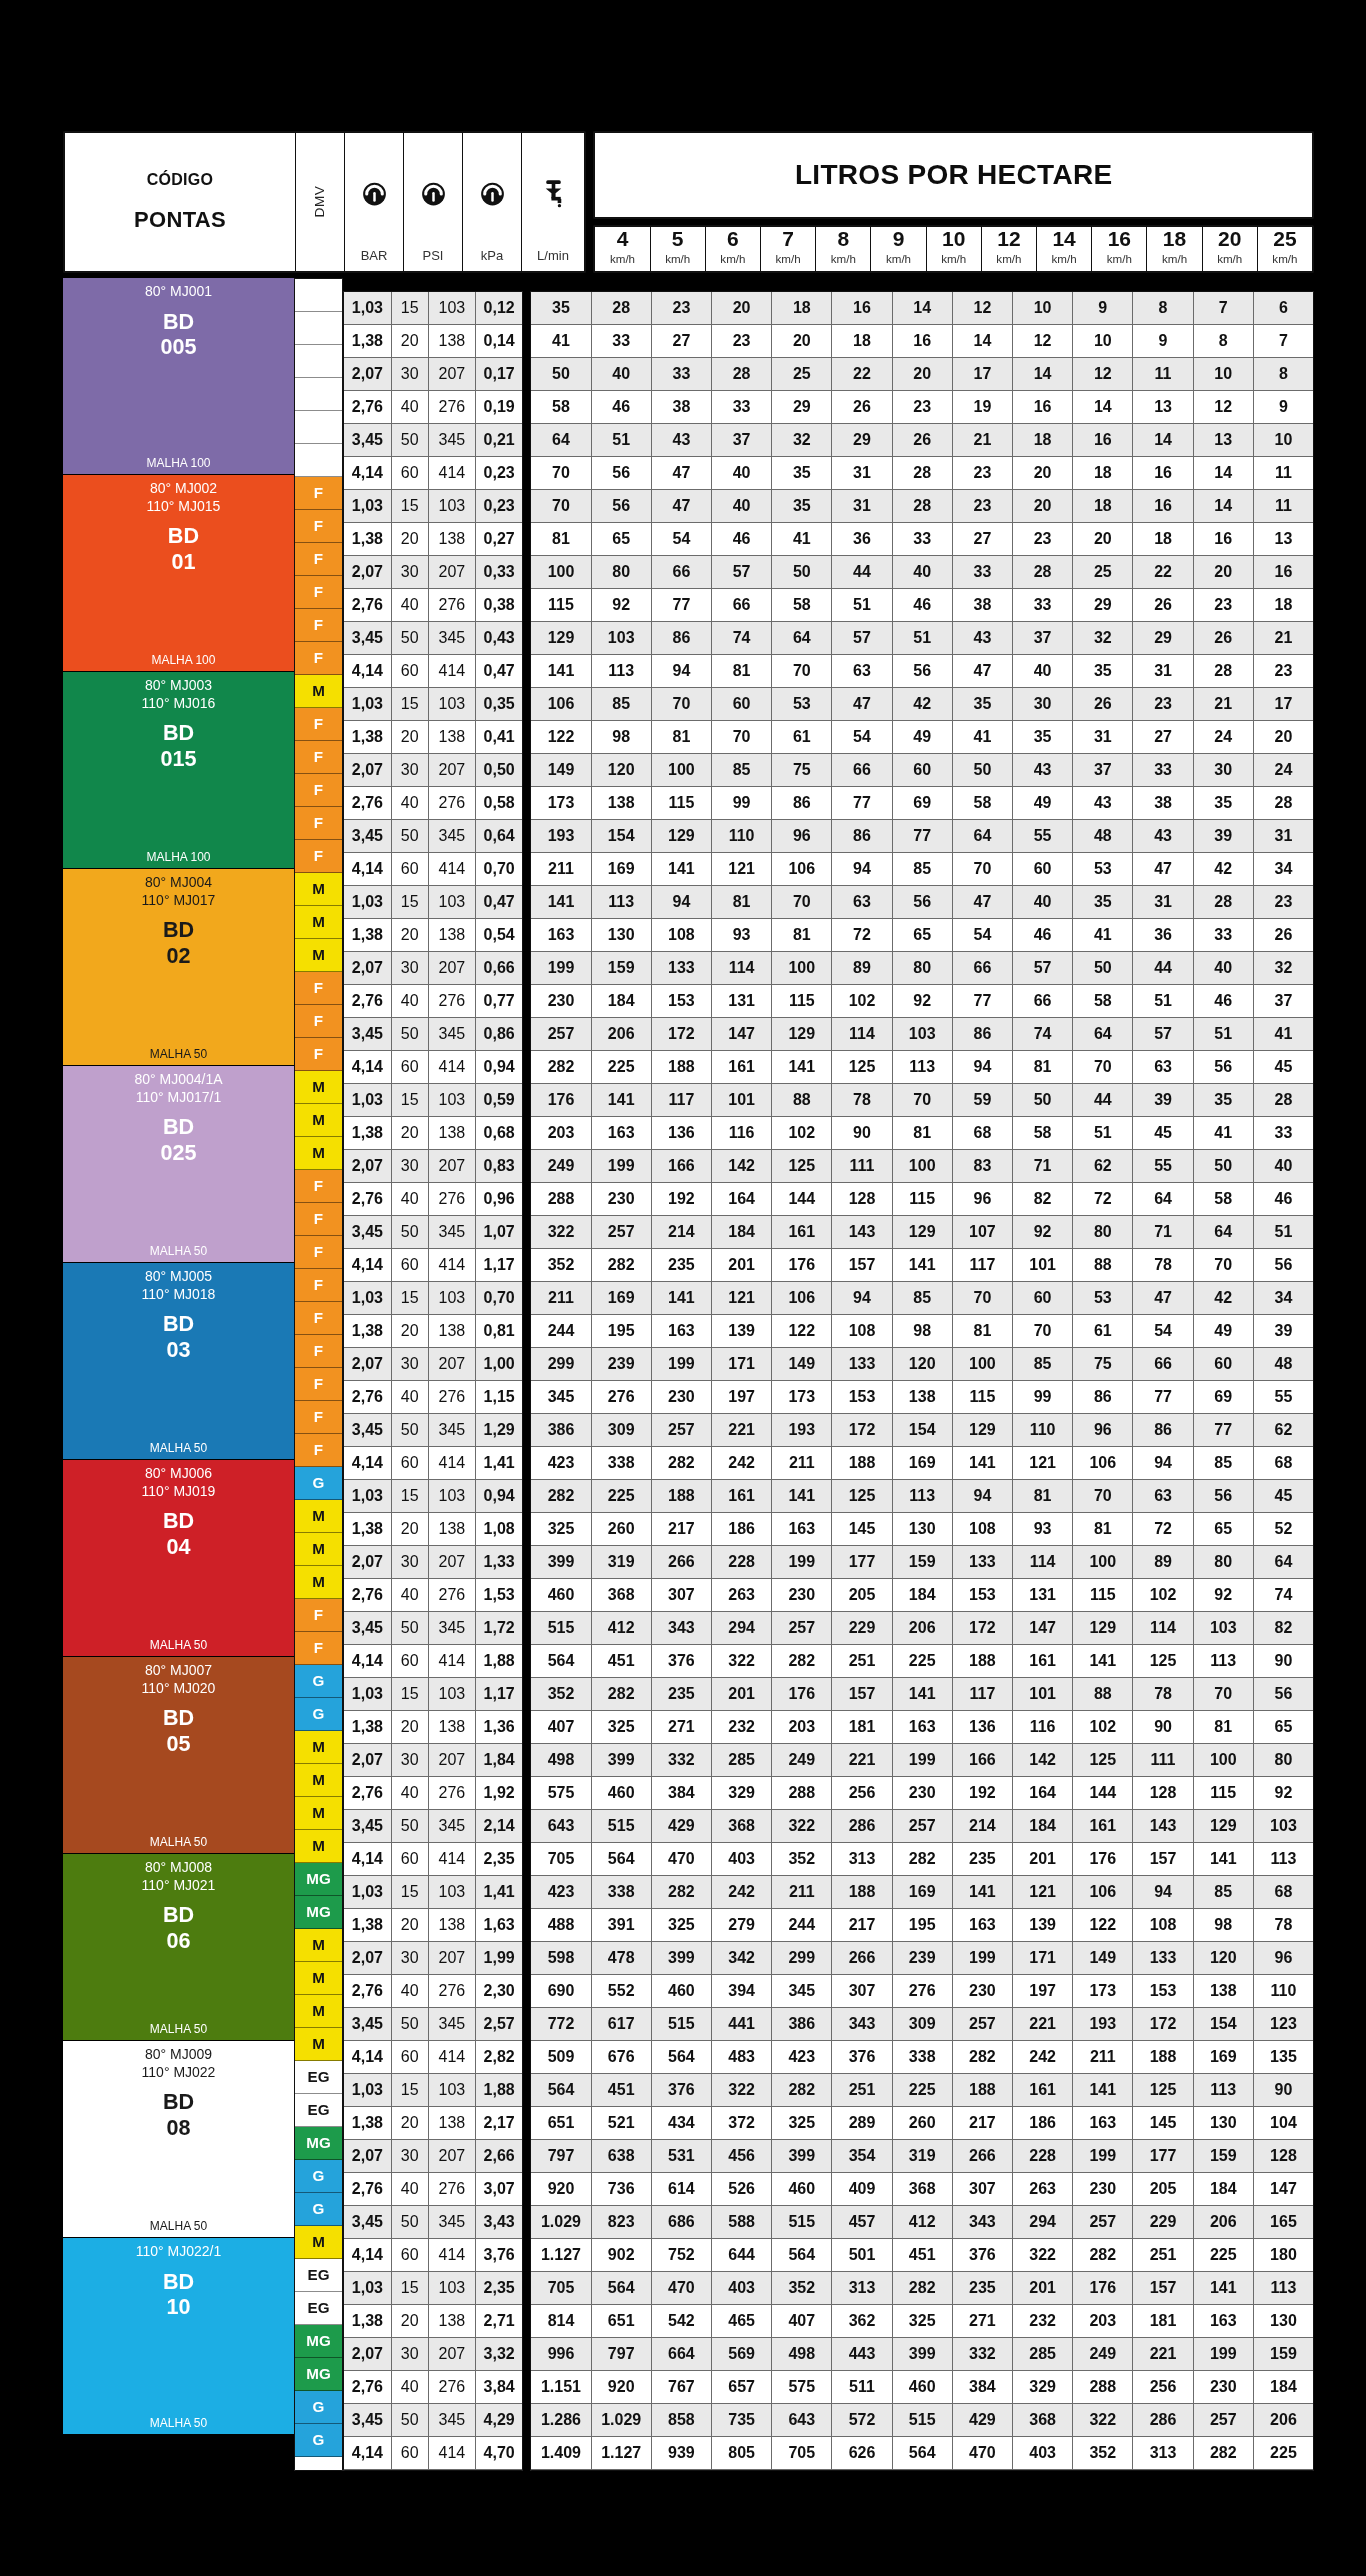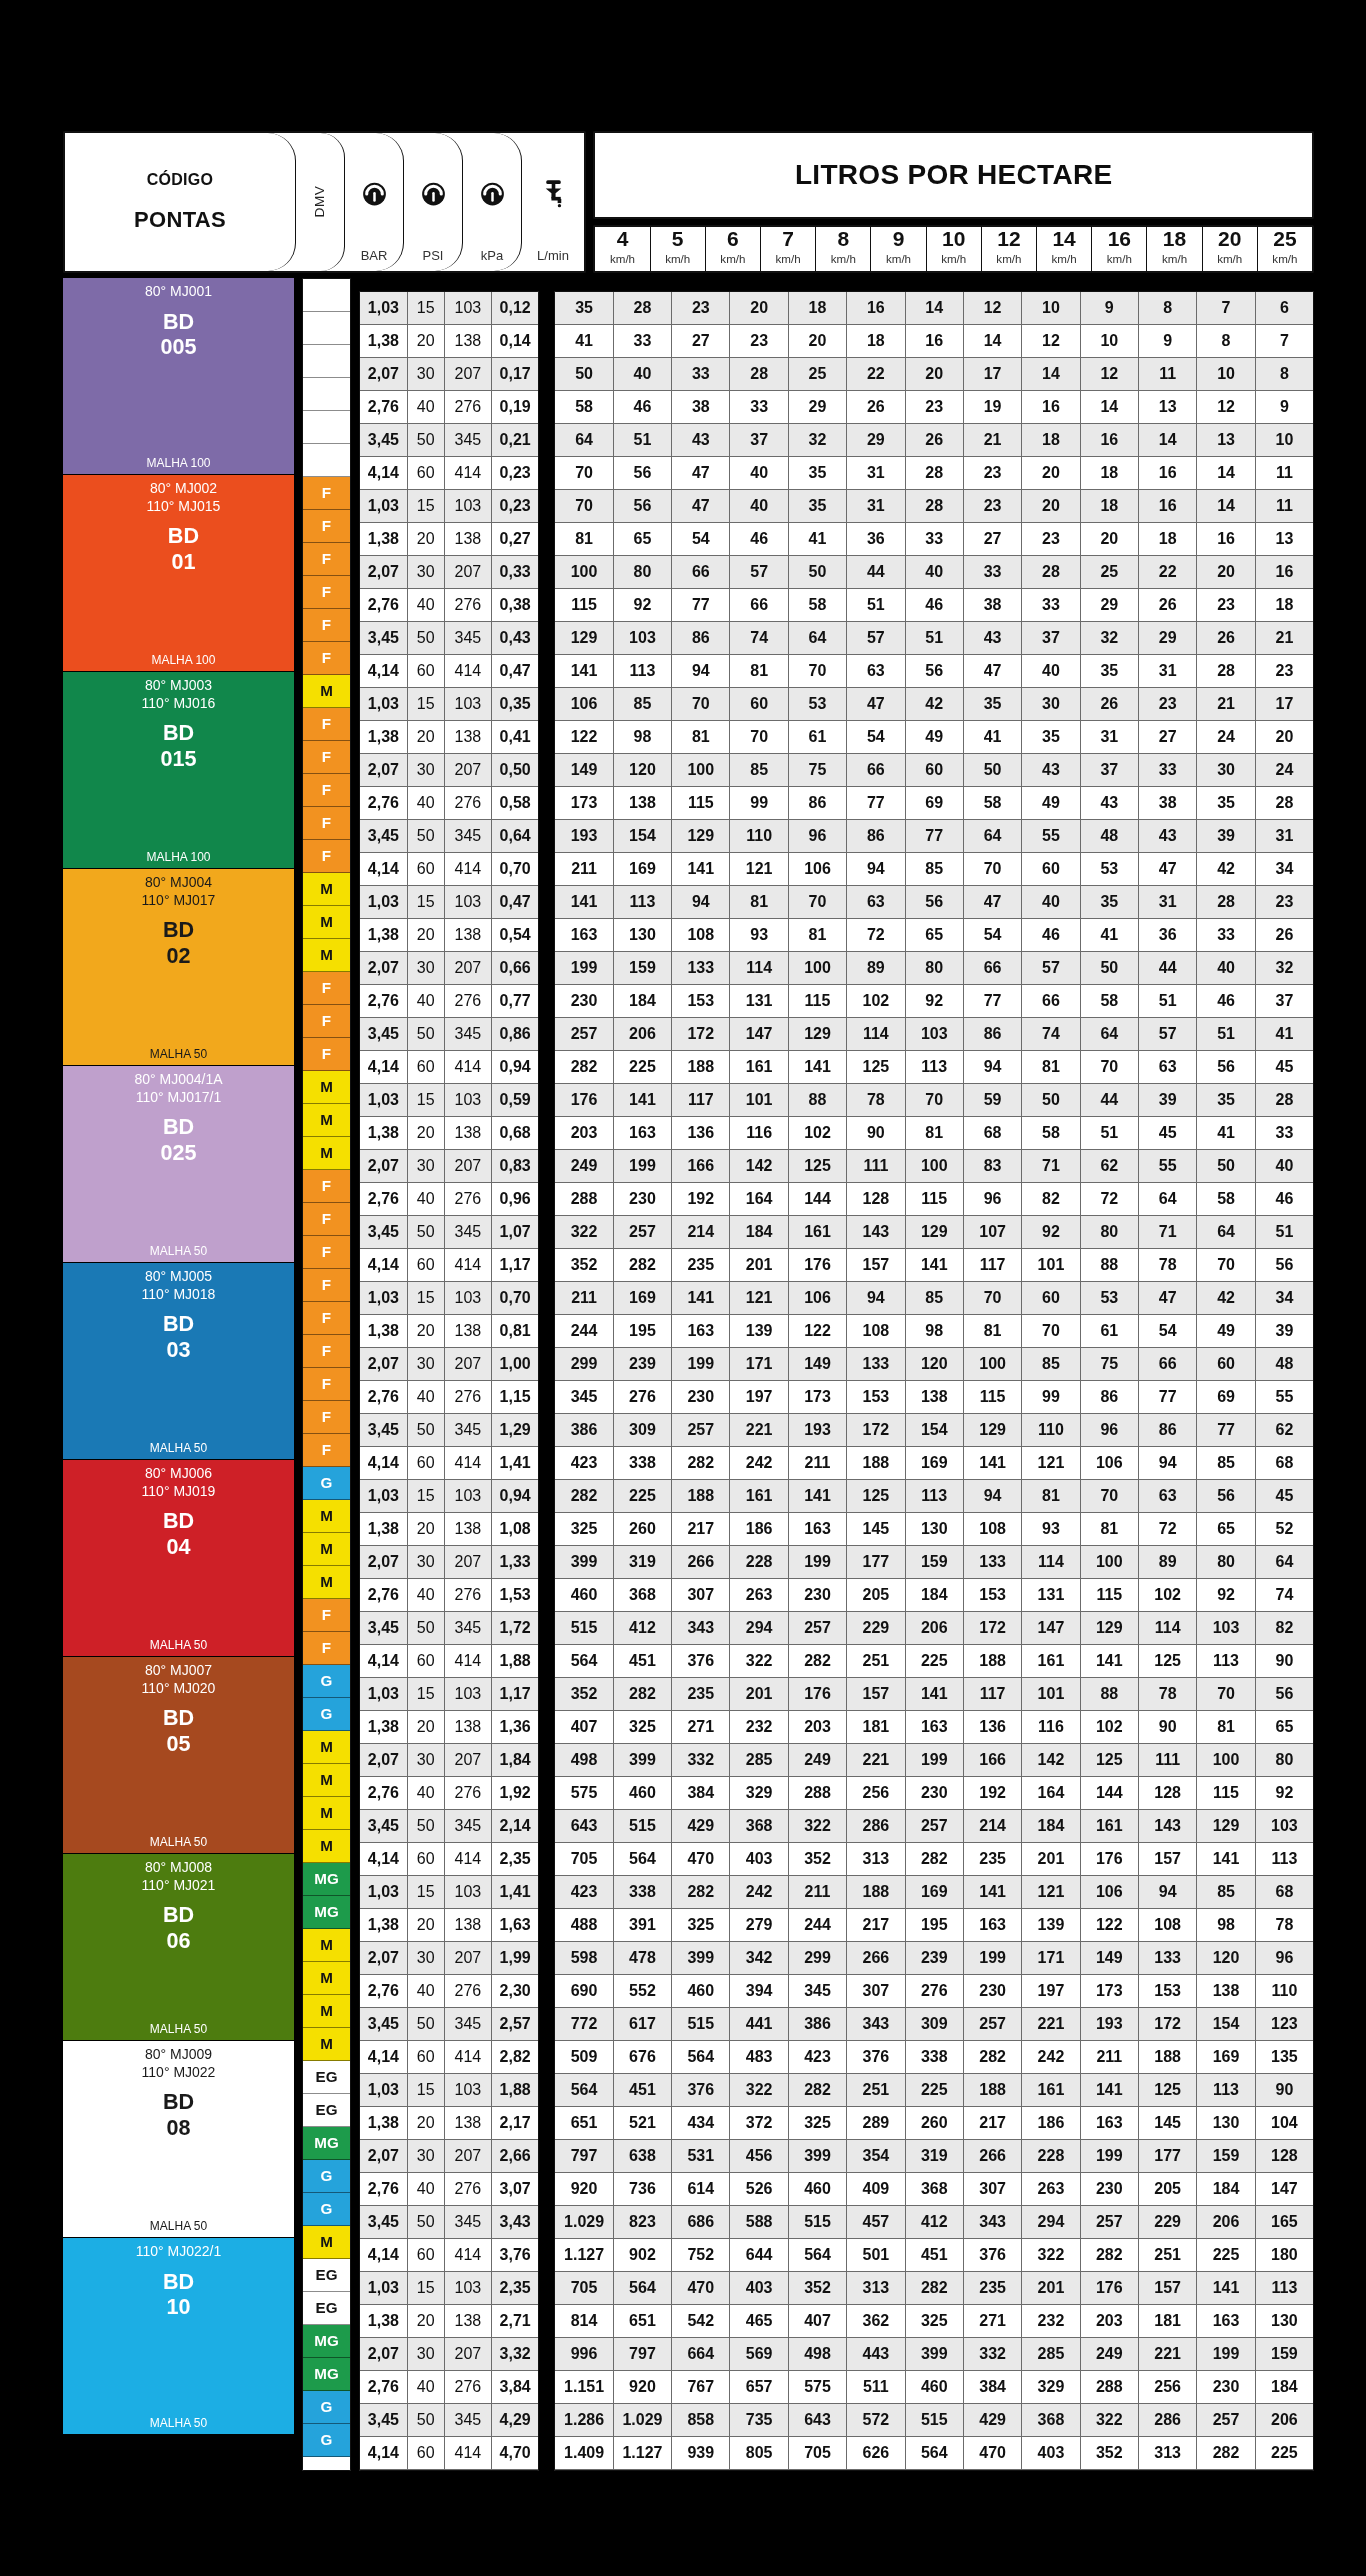--- a/index.html
+++ b/index.html
@@ -19,21 +19,20 @@
   .hdr-left {
     display:flex; align-items:stretch;
     background:#fff; border:2.1px solid #111;
     border-radius:1.6px;
   }
   .h-cell {
     border-right:1.6px solid #111;
     display:flex; flex-direction:column;
     align-items:center; justify-content:center;
     background:#fff;
-    border-radius:28px;
   }
   .h-cell:last-child { border-right:none; }
   .h-code { width:231px; padding:7.4px 0; }
   .h-code .l1 { font-size:16px; font-weight:bold; color:#111; letter-spacing:0.3px; }
   .h-code .l2 { font-size:22px; font-weight:bold; color:#111; margin-top:18px; letter-spacing:0.3px; }
   .h-dmv { width:49px; }
   .h-dmv span {
     transform:rotate(-90deg); white-space:nowrap;
     font-size:13.7px; color:#222; letter-spacing:0.5px;
   }
@@ -57,21 +56,21 @@
     flex:1; border-right:1.6px solid #111;
     display:flex; flex-direction:column;
     align-items:center; justify-content:flex-end;
     padding-bottom:5.3px;
   }
   .spd:last-child { border-right:none; }
   .spd .v { font-size:21px; font-weight:bold; color:#111; }
   .spd .u { font-size:11.6px; color:#333; margin-top:1.1px; }
 
   
-  #body { width:100%; margin-top:5.3px; display:flex;gap:8px; }
+  #body { width:100%; margin-top:5.3px; display:flex; }
   .col-left { width:231px; flex:none; }
   .col-dmv  { width:49px;  flex:none; }
   .col-mid  { width:180px; flex:none; }
   .col-right{ flex:1; margin-left:7.4px; }
 
   
   .prod {
     width:231px; color:#fff;
     display:flex; flex-direction:column; align-items:center;
     padding:5.3px 2.1px 4.2px; text-align:center;

